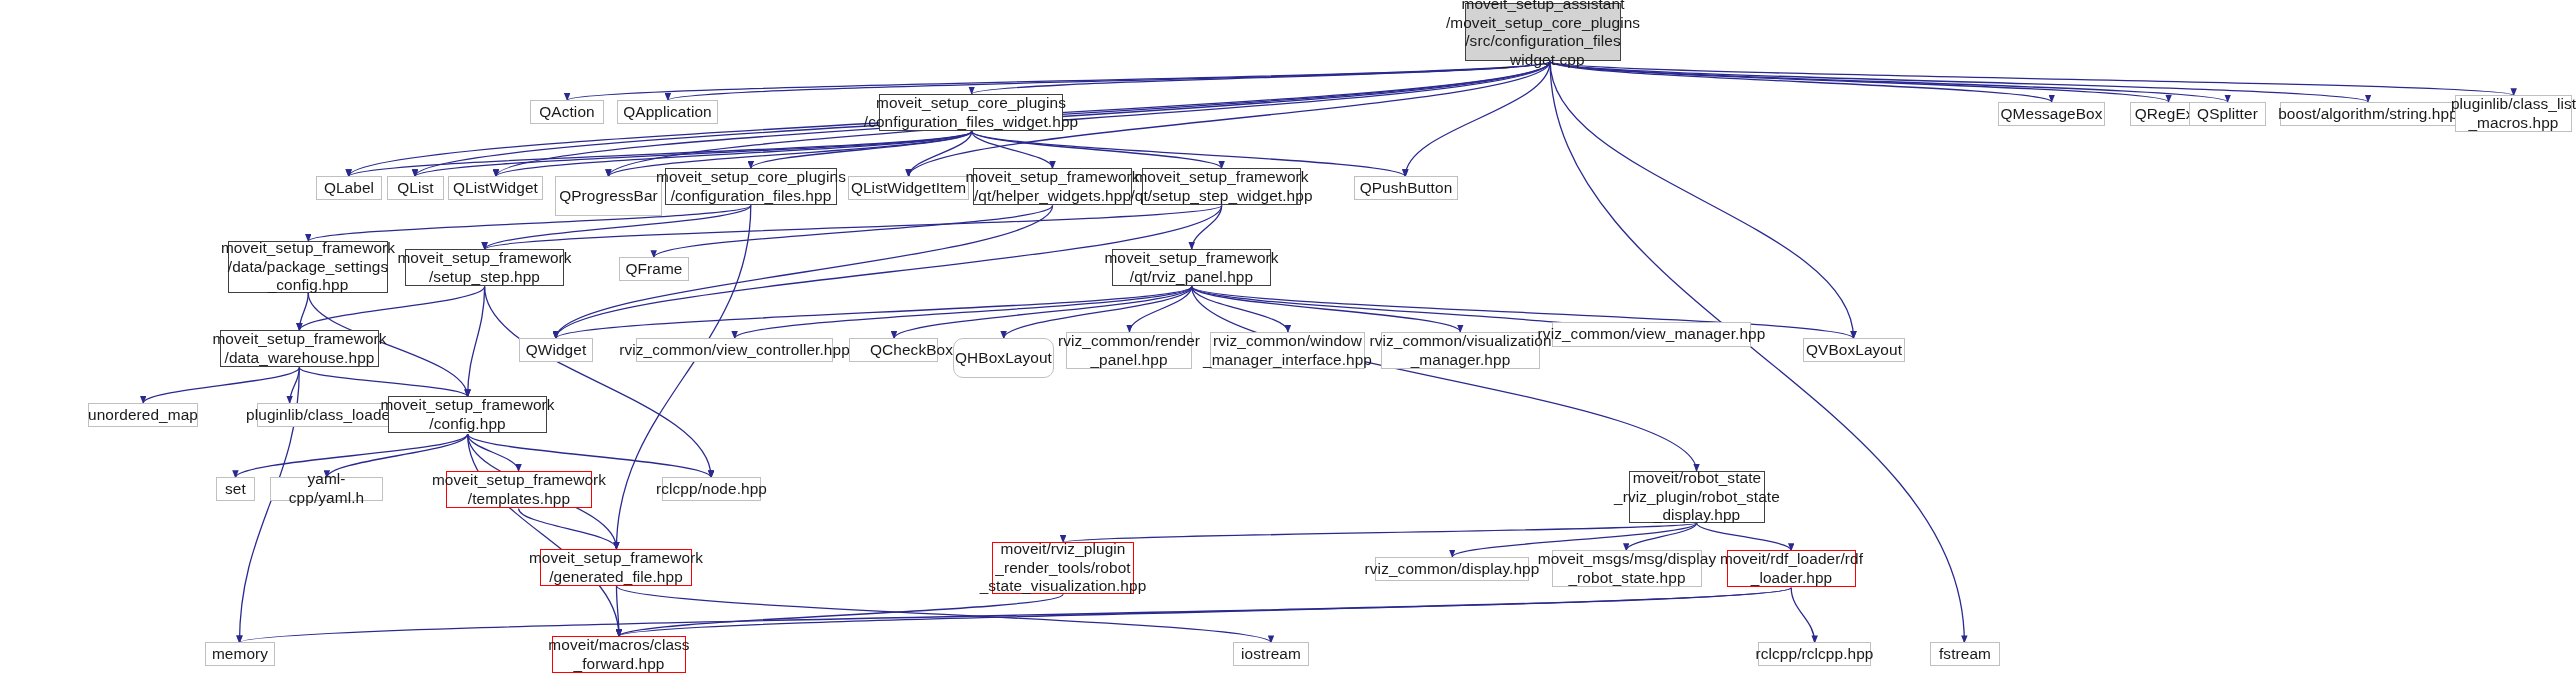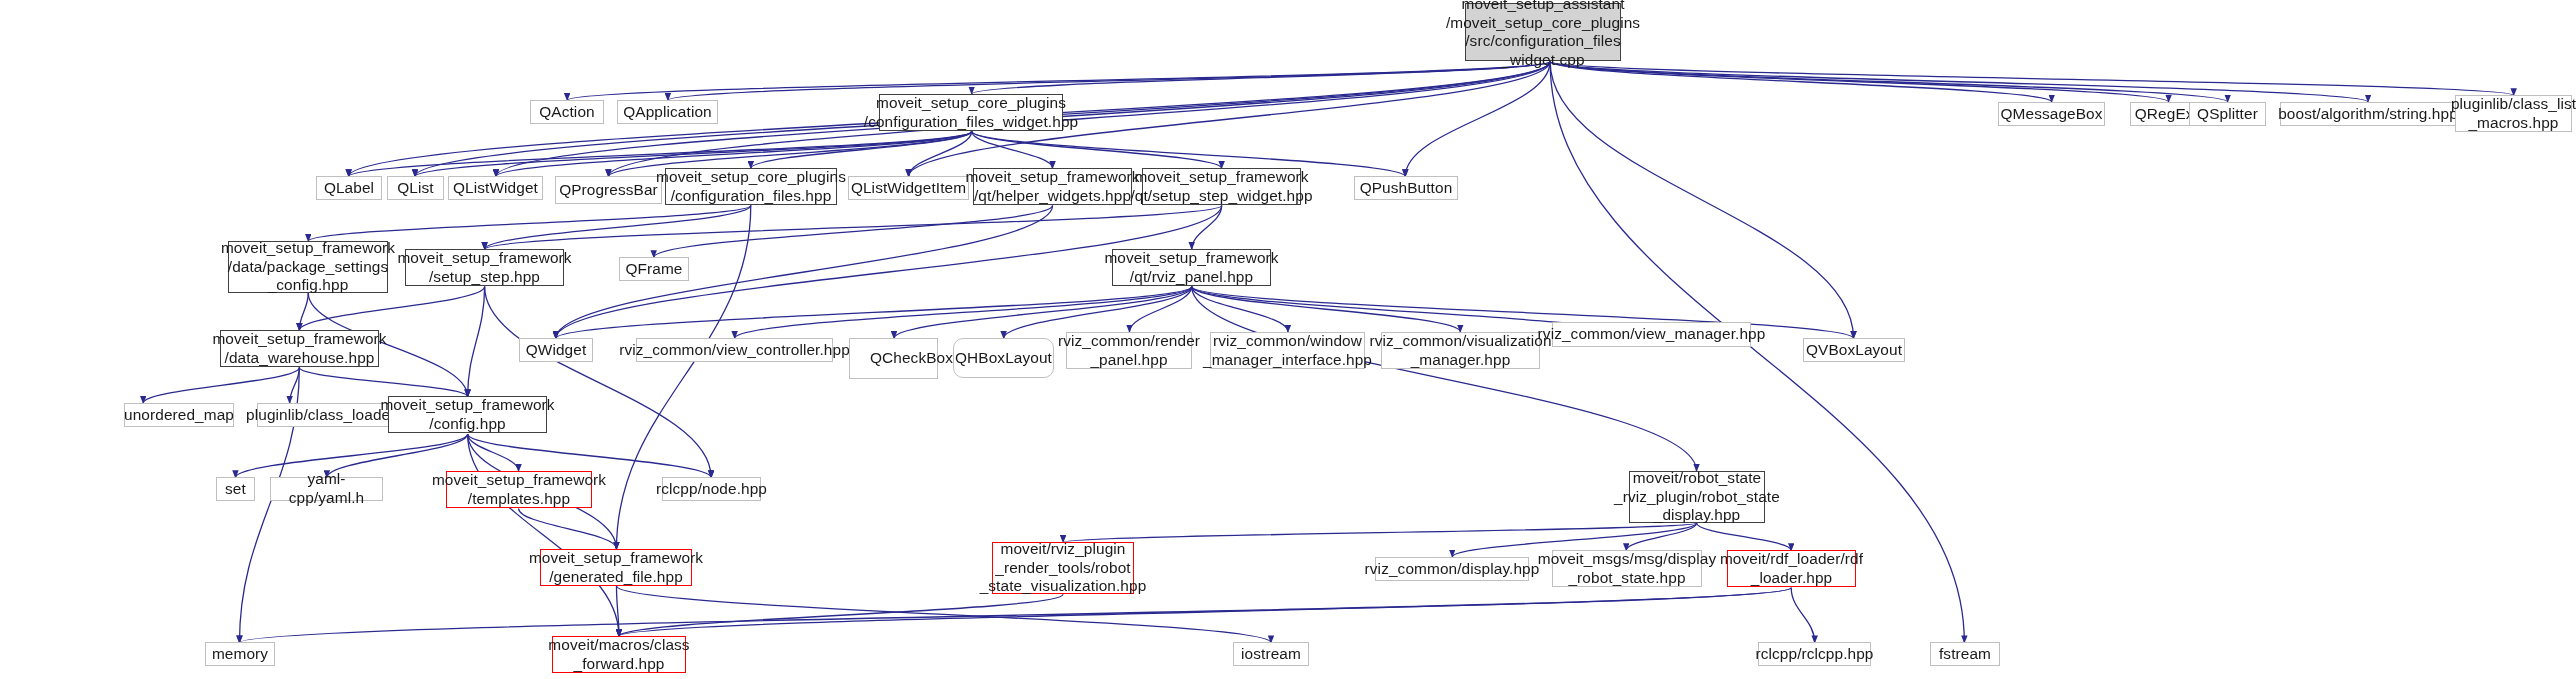--- a/index.html
+++ b/index.html
@@ -134,52 +134,52 @@
 /configuration_files_widget.hpp</div>
       <div class="node " style="left: 1998px; top: 102px; width: 107px; height: 24px;">QMessageBox</div>
       <div class="node " style="left: 2130px; top: 102px; width: 77px; height: 24px;">QRegExp</div>
       <div class="node " style="left: 2189px; top: 102px; width: 77px; height: 24px;">QSplitter</div>
       <div class="node " style="left: 2280px; top: 102px; width: 176px; height: 24px;">boost/algorithm/string.hpp</div>
       <div class="node " style="left: 2455px; top: 95px; width: 117px; height: 37px;">pluginlib/class_list
 _macros.hpp</div>
       <div class="node " style="left: 316px; top: 176px; width: 66px; height: 24px;">QLabel</div>
       <div class="node " style="left: 387px; top: 176px; width: 57px; height: 24px;">QList</div>
       <div class="node " style="left: 448px; top: 176px; width: 95px; height: 24px;">QListWidget</div>
-      <div class="node " style="left: 555px; top: 176px; width: 107px; height: 28px;">QProgressBar</div>
+      <div class="node " style="left: 555px; top: 176px; width: 107px; height: 40px;">QProgressBar</div>
       <div class="node hdr" style="left: 665px; top: 168px; width: 172px; height: 37px;">moveit_setup_core_plugins
 /configuration_files.hpp</div>
       <div class="node " style="left: 848px; top: 176px; width: 121px; height: 24px; text-align: right;">QListWidgetItem</div>
       <div class="node hdr" style="left: 973px; top: 168px; width: 159px; height: 37px;">moveit_setup_framework
 /qt/helper_widgets.hpp</div>
       <div class="node hdr" style="left: 1142px; top: 168px; width: 159px; height: 37px;">moveit_setup_framework
 /qt/setup_step_widget.hpp</div>
       <div class="node " style="left: 1354px; top: 176px; width: 104px; height: 24px;">QPushButton</div>
       <div class="node hdr" style="left: 228px; top: 241px; width: 160px; height: 52px;">moveit_setup_framework
 /data/package_settings
 _config.hpp</div>
       <div class="node hdr" style="left: 405px; top: 249px; width: 159px; height: 37px;">moveit_setup_framework
 /setup_step.hpp</div>
       <div class="node " style="left: 619px; top: 257px; width: 70px; height: 24px;">QFrame</div>
       <div class="node hdr" style="left: 1112px; top: 249px; width: 159px; height: 37px;">moveit_setup_framework
 /qt/rviz_panel.hpp</div>
       <div class="node hdr" style="left: 220px; top: 330px; width: 159px; height: 37px;">moveit_setup_framework
 /data_warehouse.hpp</div>
       <div class="node " style="left: 519px; top: 338px; width: 74px; height: 24px;">QWidget</div>
       <div class="node " style="left: 636px; top: 338px; width: 197px; height: 24px;">rviz_common/view_controller.hpp</div>
-      <div class="node " style="left: 849px; top: 338px; width: 89px; height: 41px; padding-left: 40px;">QCheckBox</div>
+      <div class="node " style="left: 849px; top: 338px; width: 89px; height: 24px; padding-left: 40px;">QCheckBox</div>
       <div class="node " style="left: 953px; top: 338px; width: 101px; height: 40px; border-radius: 10px;">QHBoxLayout</div>
       <div class="node " style="left: 1066px; top: 332px; width: 126px; height: 37px;">rviz_common/render
 _panel.hpp</div>
       <div class="node " style="left: 1210px; top: 332px; width: 155px; height: 37px;">rviz_common/window
 _manager_interface.hpp</div>
       <div class="node " style="left: 1381px; top: 332px; width: 159px; height: 37px;">rviz_common/visualization
 _manager.hpp</div>
       <div class="node " style="left: 1552px; top: 322px; width: 199px; height: 25px;">rviz_common/view_manager.hpp</div>
       <div class="node " style="left: 1803px; top: 338px; width: 102px; height: 24px;">QVBoxLayout</div>
-      <div class="node " style="left: 88px; top: 403px; width: 110px; height: 24px; margin-left: 36px;">unordered_map</div>
+      <div class="node " style="left: 88px; top: 403px; width: 110px; height: 24px;">unordered_map</div>
       <div class="node " style="left: 211px; top: 403px; width: 157px; height: 24px; margin-left: 46px;">pluginlib/class_loader.hpp</div>
       <div class="node hdr" style="left: 388px; top: 396px; width: 159px; height: 37px;">moveit_setup_framework
 /config.hpp</div>
       <div class="node hdr" style="left: 1629px; top: 471px; width: 136px; height: 52px;">moveit/robot_state
 _rviz_plugin/robot_state
 _display.hpp</div>
       <div class="node " style="left: 216px; top: 477px; width: 39px; height: 24px;">set</div>
       <div class="node " style="left: 270px; top: 477px; width: 113px; height: 24px;">yaml-cpp/yaml.h</div>
       <div class="node red" style="left: 446px; top: 471px; width: 146px; height: 37px;">moveit_setup_framework
 /templates.hpp</div>

